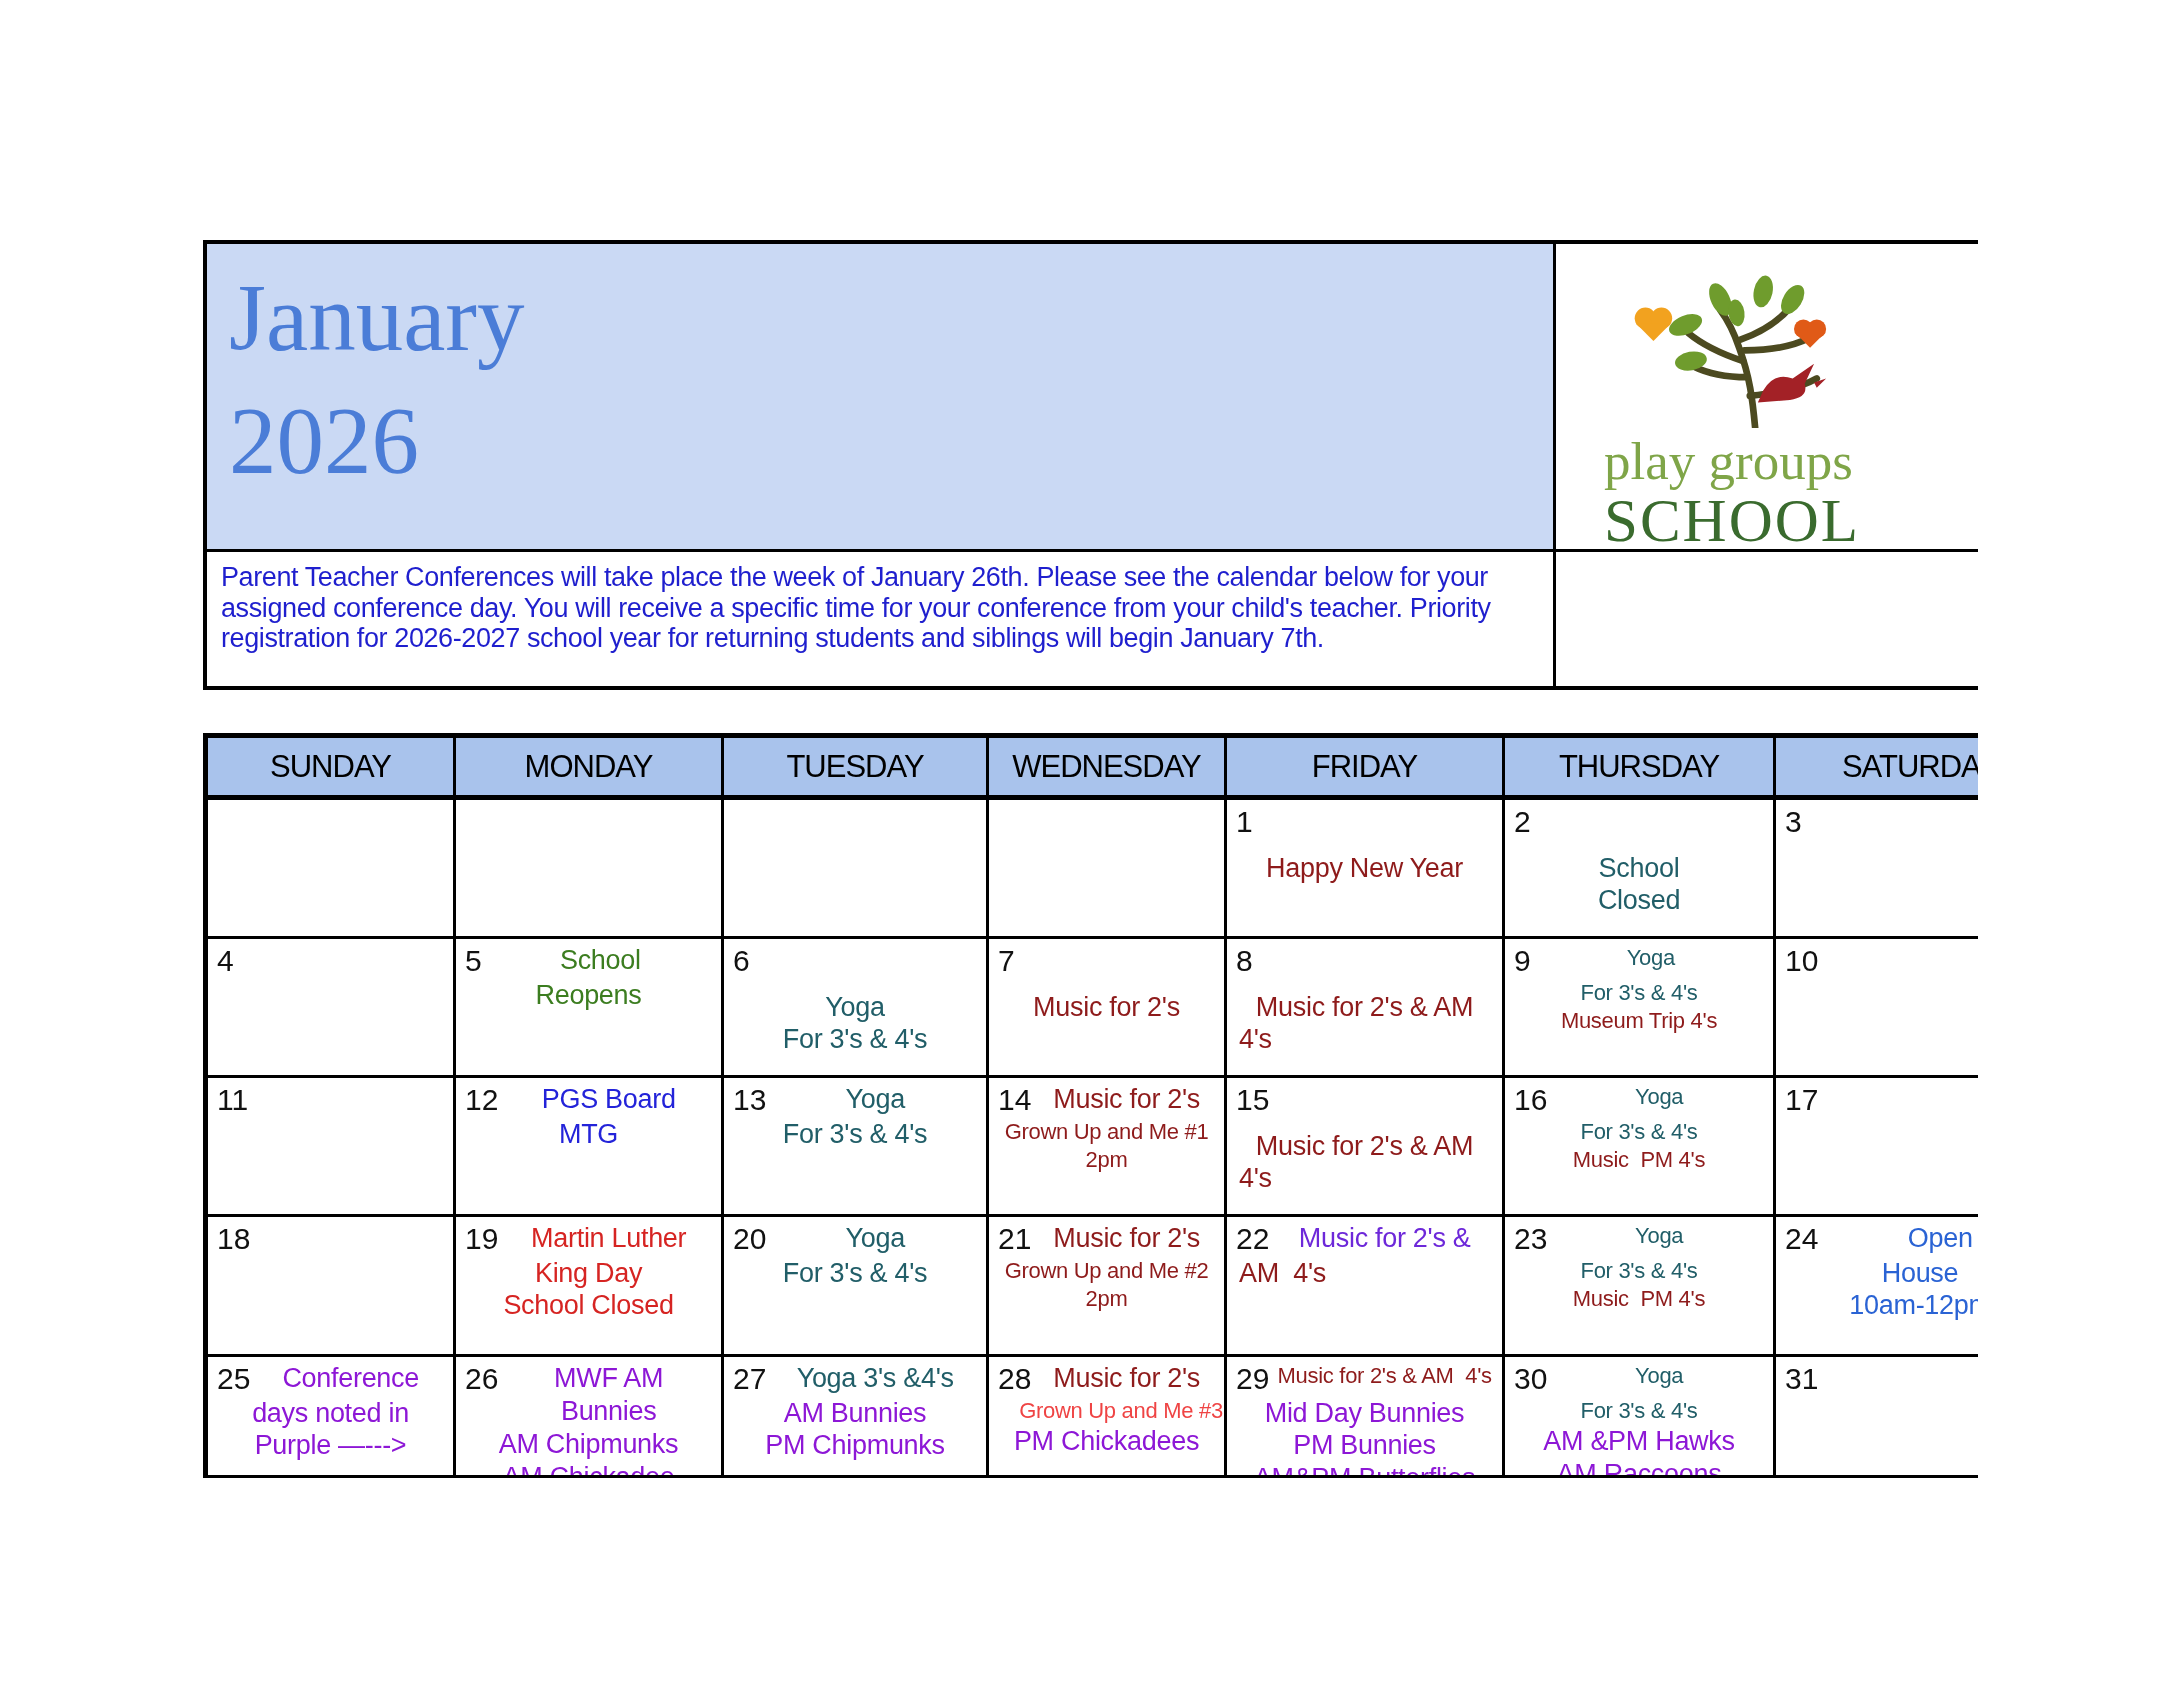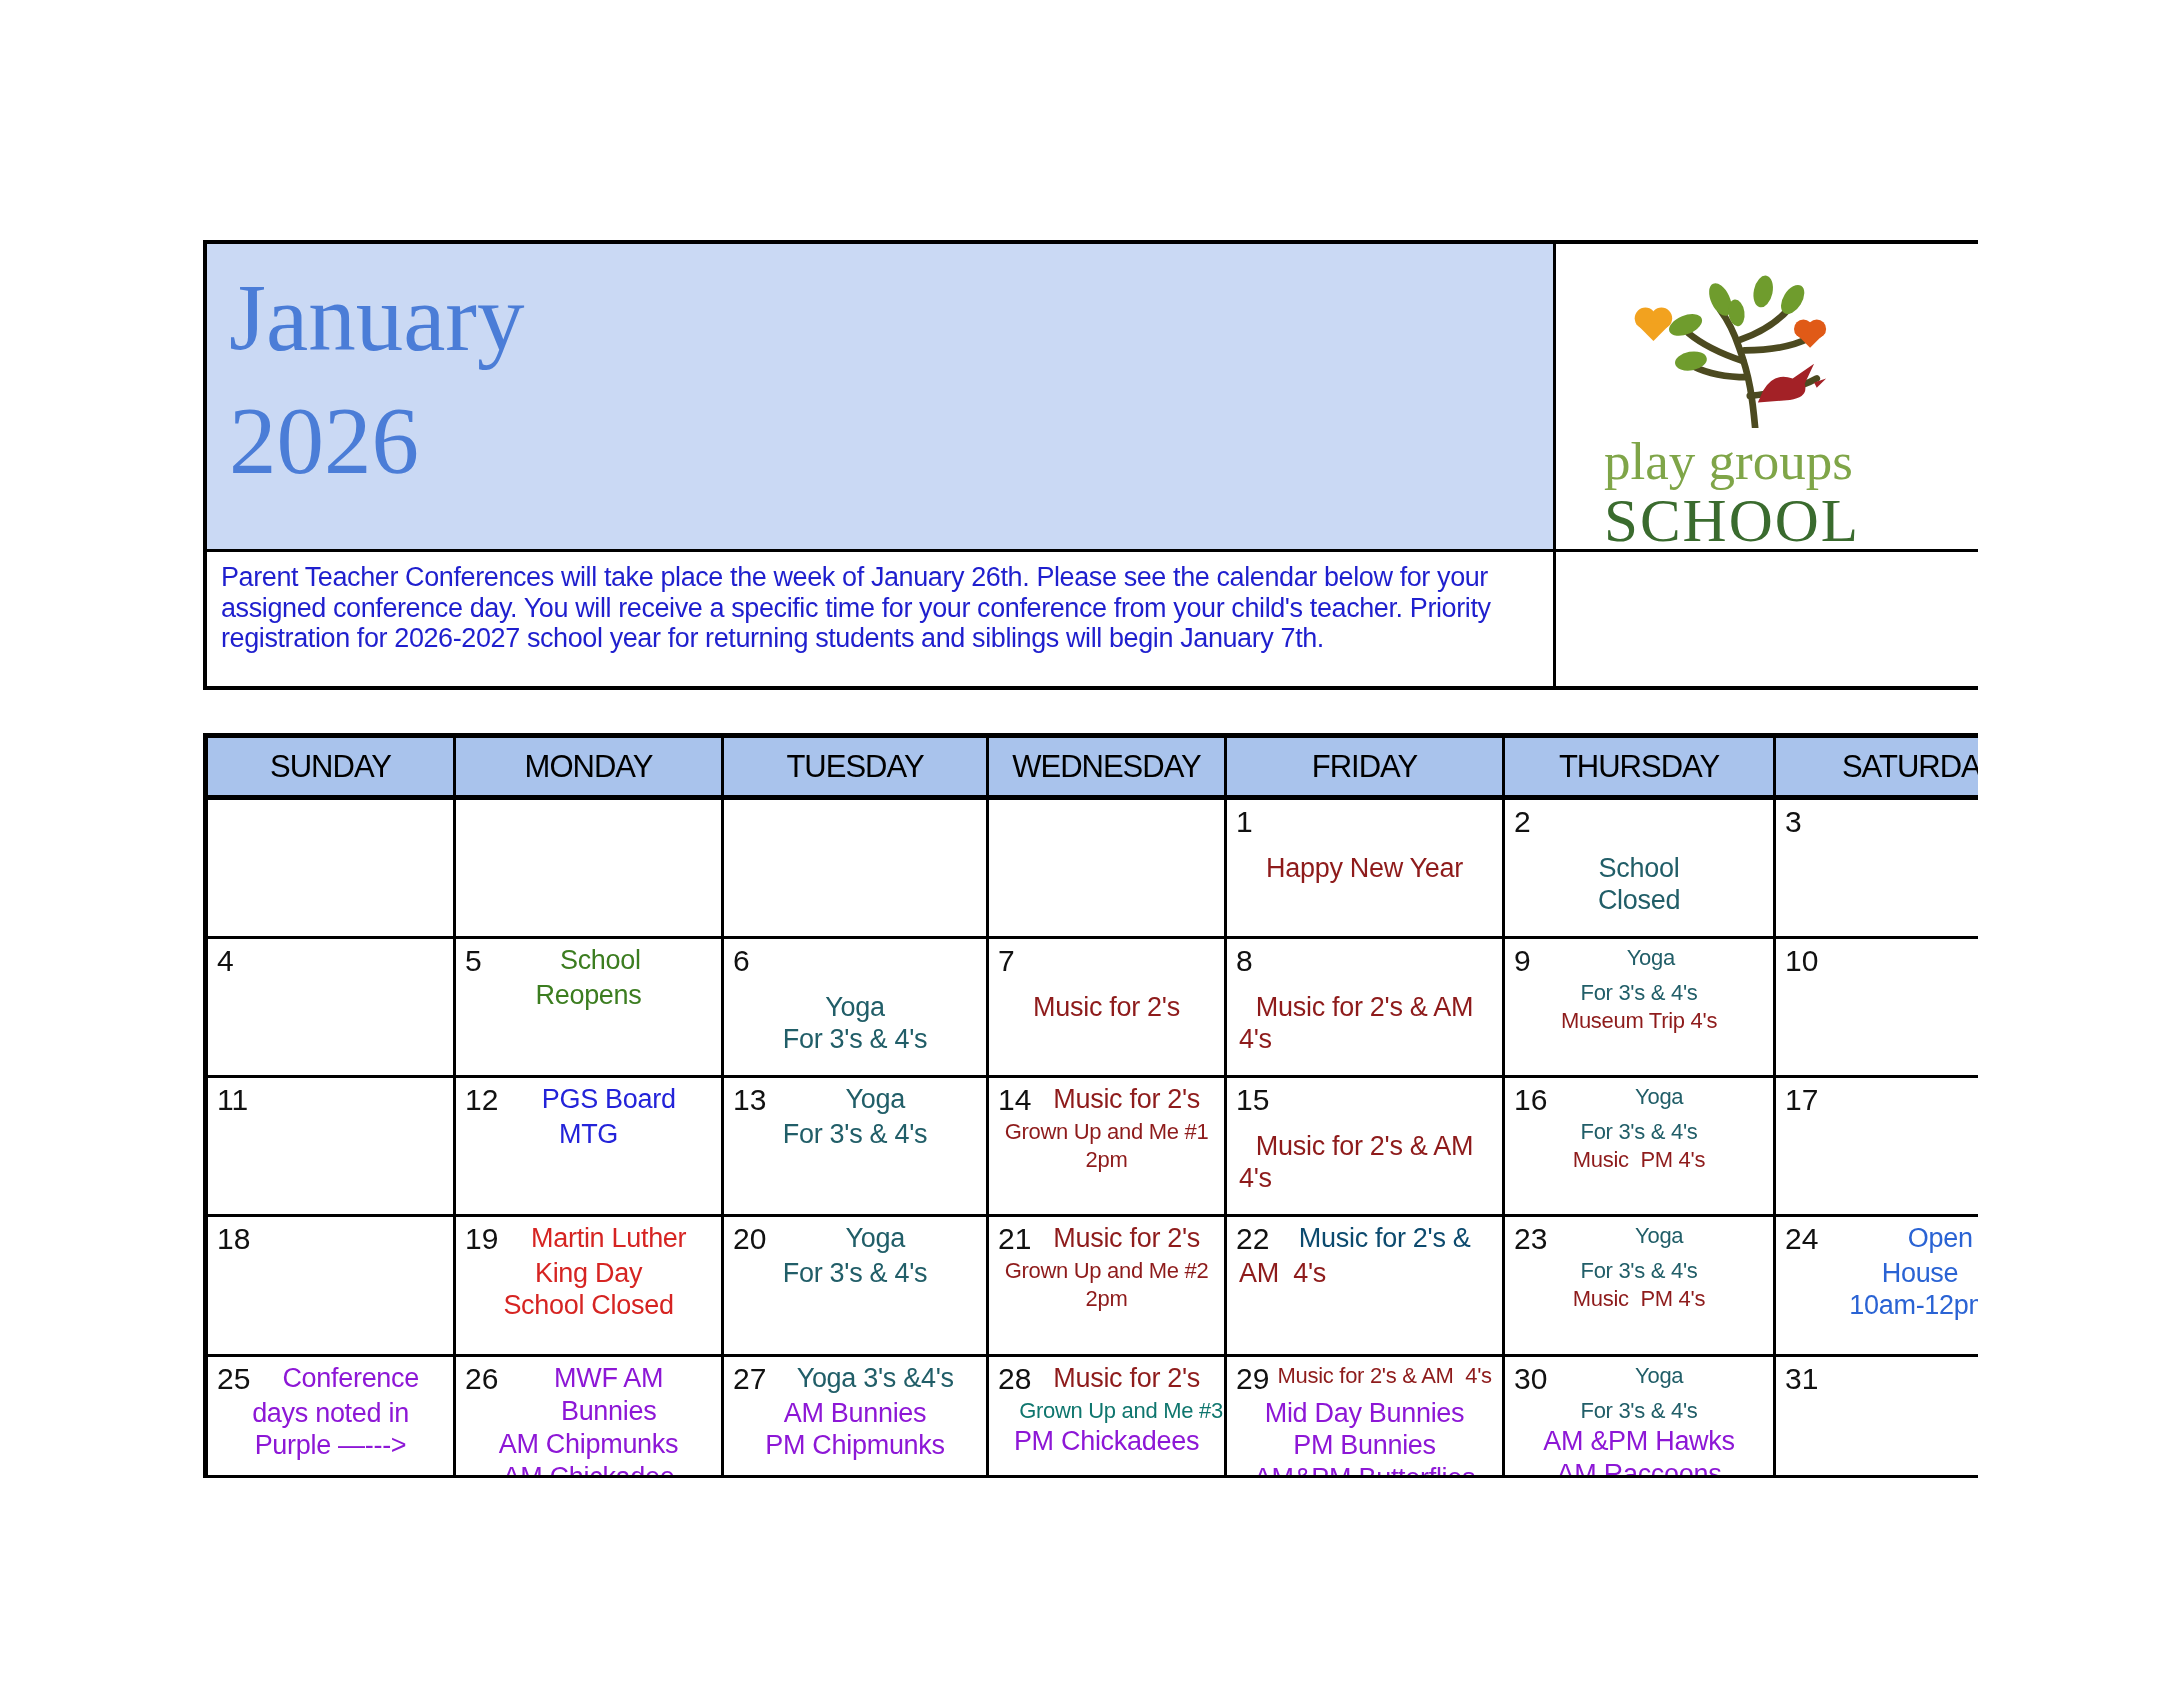--- a/index.html
+++ b/index.html
@@ -250,21 +250,21 @@
         <div class="numrow">
           <span class="num">21</span>
           <span class="ev first" style="color: rgb(142, 27, 27);">Music for 2's</span>
         </div>
         <div class="ev s" style="color: rgb(142, 27, 27);">Grown Up and Me #2</div>
         <div class="ev s" style="color: rgb(142, 27, 27);">2pm</div>
       </div>
       <div class="cell">
         <div class="numrow">
           <span class="num">22</span>
-          <span class="ev first" style="color: #0c4a6e;">Music for 2's &amp;</span>
+          <span class="ev first" style="color: #6d28d9;">Music for 2's &amp;</span>
         </div>
         <div class="ev left" style="color: rgb(142, 27, 27);">AM  4's</div>
       </div>
       <div class="cell">
         <div class="numrow">
           <span class="num">23</span>
           <span class="ev first s" style="color: rgb(33, 94, 104);">Yoga</span>
         </div>
         <div class="ev s" style="color: rgb(33, 94, 104);">For 3's &amp; 4's</div>
         <div class="ev s" style="color: rgb(142, 27, 27);">Music  PM 4's</div>
@@ -299,21 +299,21 @@
           <span class="ev first" style="color: rgb(33, 94, 104);">Yoga 3's &amp;4's</span>
         </div>
         <div class="ev" style="color: rgb(141, 23, 214);">AM Bunnies</div>
         <div class="ev" style="color: rgb(141, 23, 214);">PM Chipmunks</div>
       </div>
       <div class="cell">
         <div class="numrow">
           <span class="num">28</span>
           <span class="ev first" style="color: rgb(142, 27, 27);">Music for 2's</span>
         </div>
-        <div class="ev s" style="color: #0f766e; margin-left: 29px;">Grown Up and Me #3</div>
+        <div class="ev s" style="color: #ef4444; margin-left: 29px;">Grown Up and Me #3</div>
         <div class="ev" style="color: rgb(141, 23, 214);">PM Chickadees</div>
       </div>
       <div class="cell">
         <div class="numrow">
           <span class="num">29</span>
           <span class="ev first s" style="color: rgb(142, 27, 27);">Music for 2's &amp; AM  4's</span>
         </div>
         <div class="ev" style="color: rgb(141, 23, 214);">Mid Day Bunnies</div>
         <div class="ev" style="color: rgb(141, 23, 214);">PM Bunnies</div>
         <div class="ev" style="color: rgb(141, 23, 214);">AM&amp;PM Butterflies</div>

